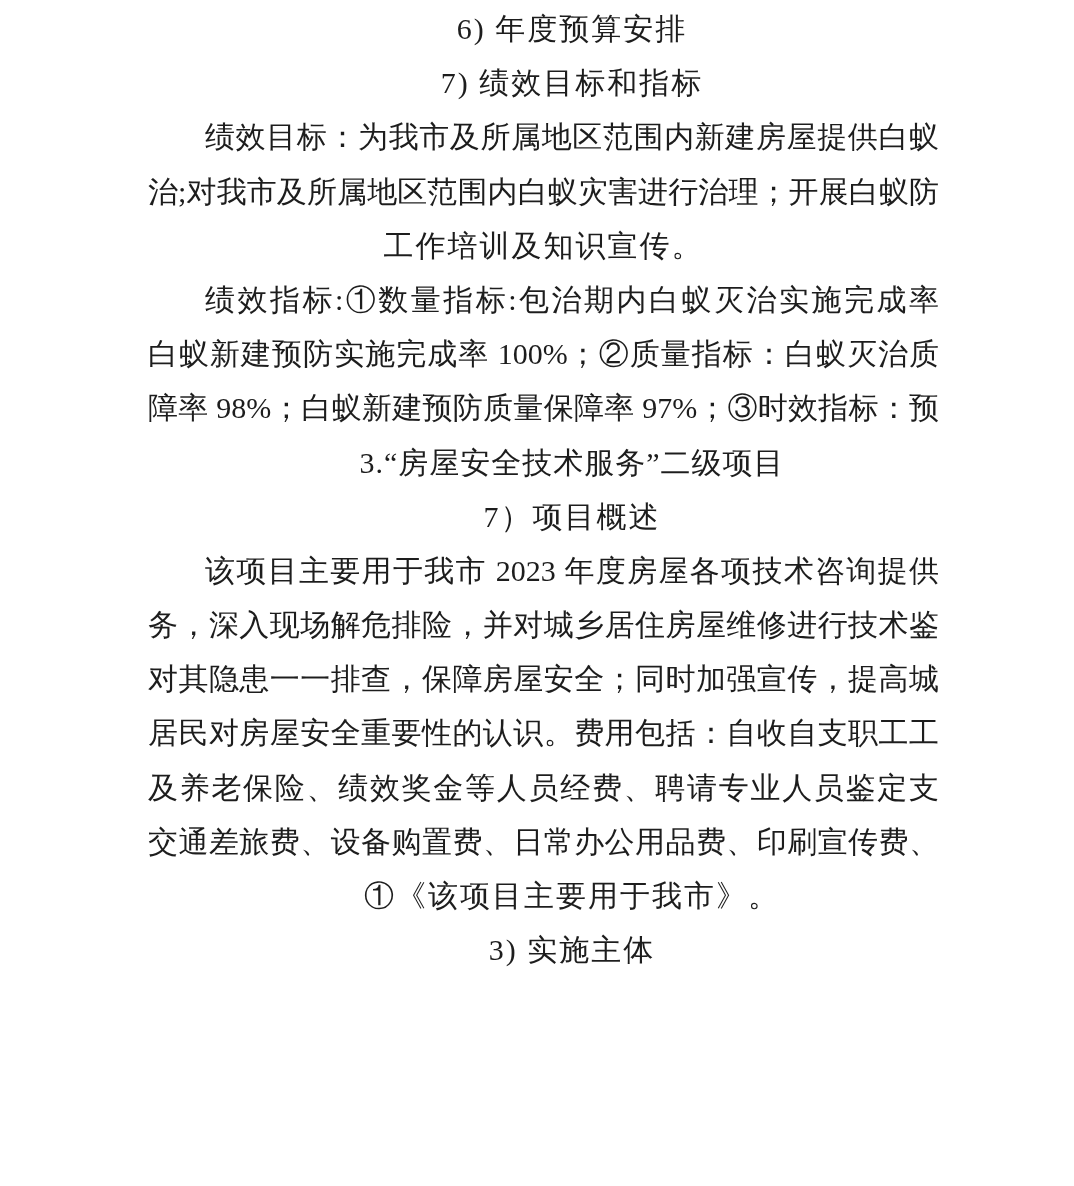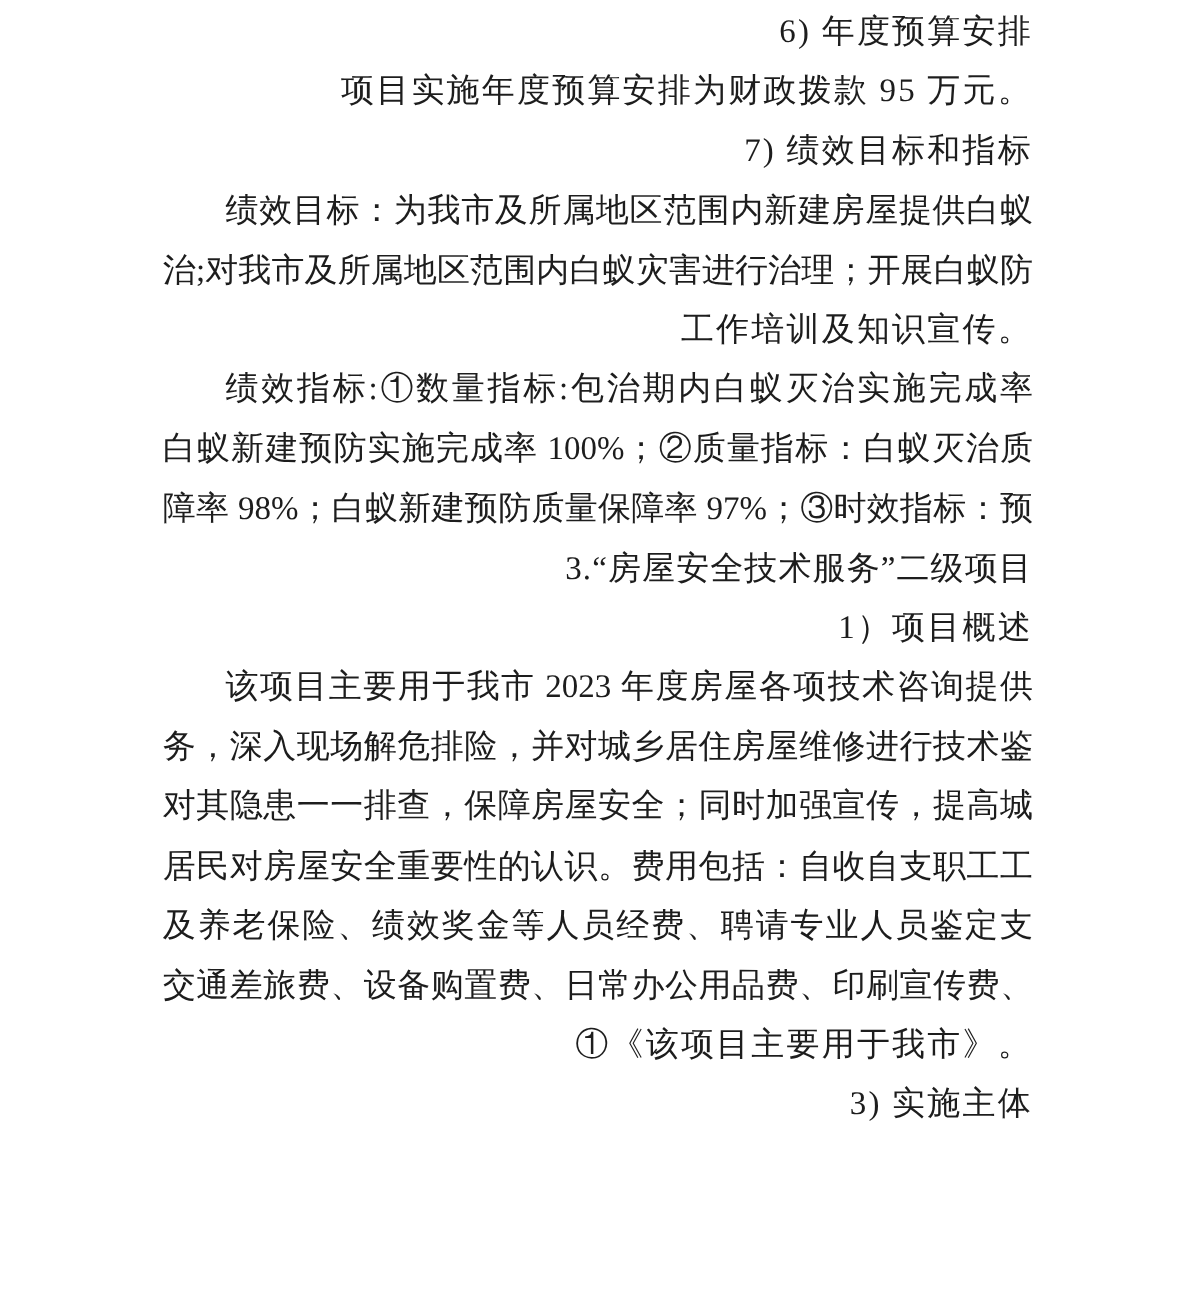--- a/index.html
+++ b/index.html
@@ -22,21 +22,21 @@
     width: 100%;
     height: 100%;
   }
   .line {
     height: 54.2px;
     line-height: 54.2px;
     font-size: 30px;
     letter-spacing: 2px;
     white-space: nowrap;
     overflow: hidden;
-    text-align: right;
+    text-align: center;
   }
   .line.indent {
     text-indent: 57px;
   }
   .line.justify {
     white-space: normal;
     letter-spacing: 0;
     text-align: justify;
     text-align-last: justify;
     text-justify: inter-character;
@@ -45,30 +45,29 @@
     font-weight: 400;
     letter-spacing: 1px;
   }
 </style>
 </head>
 <body>
 
 <div class="page">
   <div class="doc-body" id="doc-body">
       <div class="line indent">6) 年度预算安排</div>
-      <div class="line indent">项目实施年度预算安排为财政拨款 95 万元。</div>
       <div class="line indent">7) 绩效目标和指标</div>
       <div class="line indent justify">绩效目标：为我市及所属地区范围内新建房屋提供白蚁防</div>
       <div class="line justify">治;对我市及所属地区范围内白蚁灾害进行治理；开展白蚁防治</div>
       <div class="line">工作培训及知识宣传。</div>
       <div class="line indent justify">绩效指标:①数量指标:包治期内白蚁灭治实施完成率 100%;</div>
       <div class="line justify">白蚁新建预防实施完成率 100%；②质量指标：白蚁灭治质量保</div>
       <div class="line justify">障率 98%；白蚁新建预防质量保障率 97%；③时效指标：预防和</div>
       <div class="line indent bold">3.“房屋安全技术服务”二级项目</div>
-      <div class="line indent">1）项目概述</div>
+      <div class="line indent">7）项目概述</div>
       <div class="line indent justify">该项目主要用于我市 2023 年度房屋各项技术咨询提供服</div>
       <div class="line justify">务，深入现场解危排险，并对城乡居住房屋维修进行技术鉴定，</div>
       <div class="line justify">对其隐患一一排查，保障房屋安全；同时加强宣传，提高城乡</div>
       <div class="line justify">居民对房屋安全重要性的认识。费用包括：自收自支职工工资</div>
       <div class="line justify">及养老保险、绩效奖金等人员经费、聘请专业人员鉴定支出、</div>
       <div class="line justify">交通差旅费、设备购置费、日常办公用品费、印刷宣传费、培</div>
       <div class="line indent">①《该项目主要用于我市》。</div>
       <div class="line indent">3) 实施主体</div>
     </div>
 </div>

